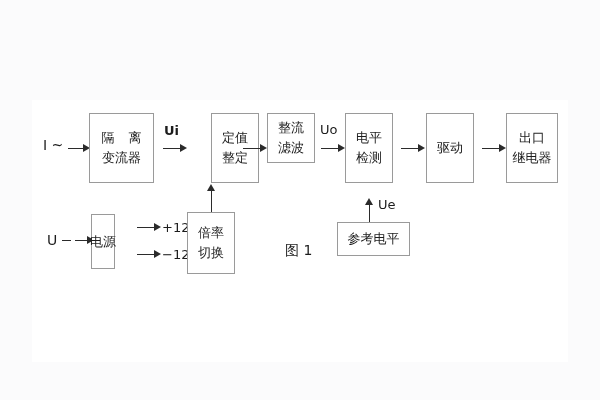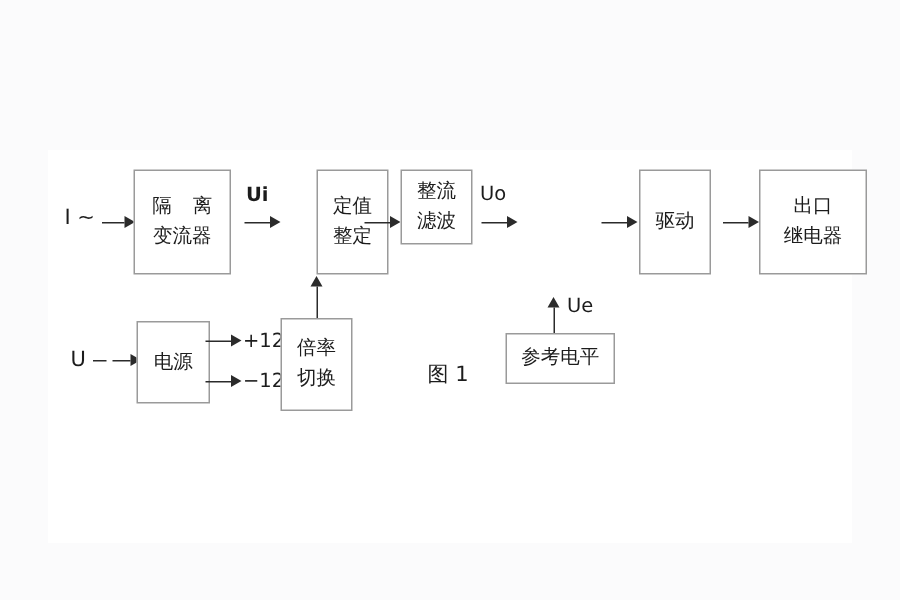--- a/index.html
+++ b/index.html
@@ -119,42 +119,46 @@
 
   <div class="box" style="left:267px; top:113px; width:48px; height:50px;">
     <span class="ln">整流</span>
     <span class="ln">滤波</span>
   </div>
 
   <div class="lbl" style="left:320px; top:123px;">Uo</div>
   <div class="hline" style="left:321px; top:148px; width:17px;"></div>
   <div class="arrowhead-r" style="left:338px; top:143.5px;"></div>
 
+  <div class="box" style="left:345px; top:113px; width:48px; height:70px;">
+    <span class="ln">电平</span>
+    <span class="ln">检测</span>
+  </div>
 
   <div class="hline" style="left:401px; top:148px; width:17px;"></div>
   <div class="arrowhead-r" style="left:418px; top:143.5px;"></div>
 
   <div class="box" style="left:426px; top:113px; width:48px; height:70px;text-align:right;">
     <span class="ln">驱动</span>
   </div>
 
   <div class="hline" style="left:482px; top:148px; width:17px;"></div>
   <div class="arrowhead-r" style="left:499px; top:143.5px;"></div>
 
-  <div class="box" style="left:506px; top:113px; width:72px; height:70px;">
+  <div class="box" style="left:506px; top:113px; width:52px; height:70px;">
     <span class="ln">出口</span>
     <span class="ln">继电器</span>
   </div>
 
   <div class="lbl big" style="left:47px; top:233px;">U</div>
   <div class="dash" style="left:62px; top:240px; width:9px;"></div>
   <div class="hline" style="left:75px; top:240px; width:12px;"></div>
   <div class="arrowhead-r" style="left:87px; top:235.5px;"></div>
 
-  <div class="box" style="left:91px; top:214px; width:49px; height:55px;">
+  <div class="box" style="left:91px; top:214px; width:24px; height:55px;">
     <span class="ln">电源</span>
   </div>
 
   <div class="hline" style="left:137px; top:227px; width:17px;"></div>
   <div class="arrowhead-r" style="left:154px; top:222.5px;"></div>
   <div class="lbl" style="left:162px; top:221px;">+12V</div>
 
   <div class="hline" style="left:137px; top:254px; width:17px;"></div>
   <div class="arrowhead-r" style="left:154px; top:249.5px;"></div>
   <div class="lbl" style="left:162px; top:248px;">−12V</div>

